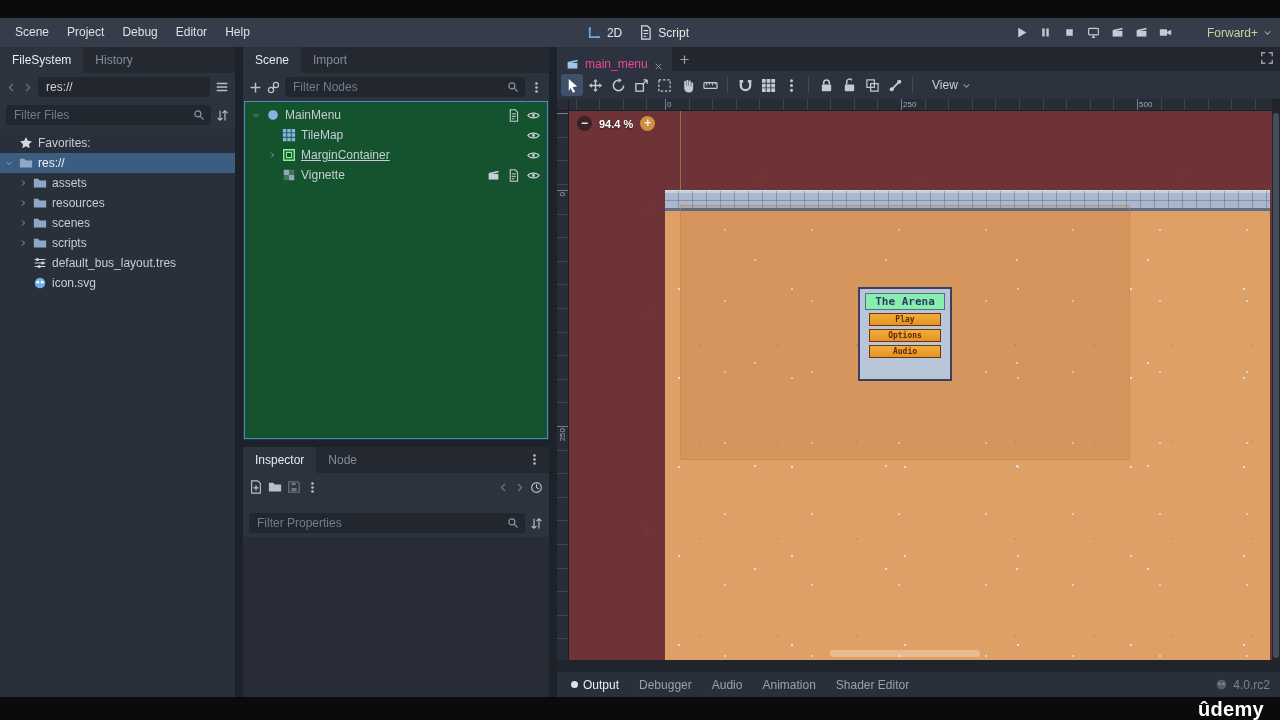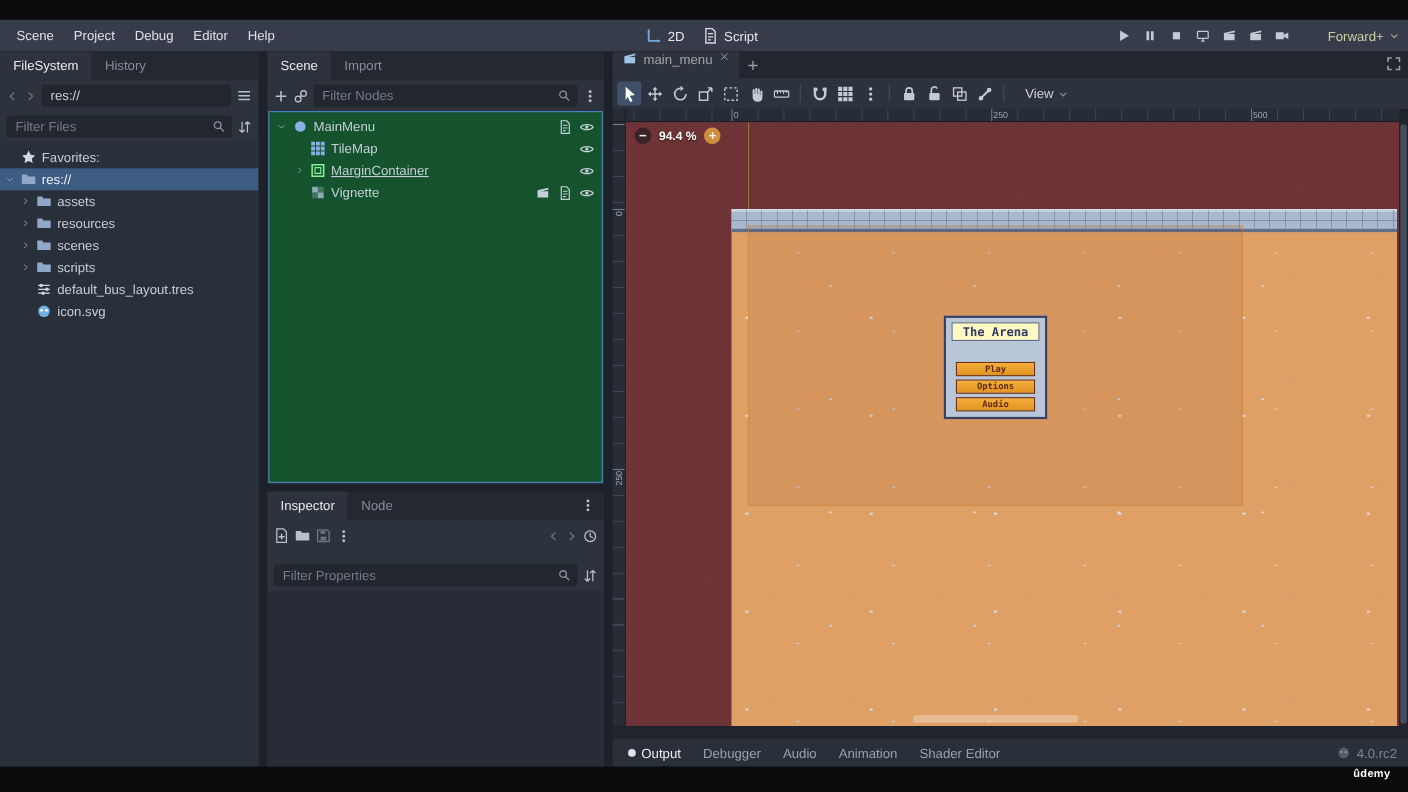--- a/index.html
+++ b/index.html
@@ -36,21 +36,21 @@
   .trow .exp{width:10px;display:flex;justify-content:center;flex:none}
   .lbl{overflow:hidden;text-overflow:ellipsis}
   .scenetree-wrap{position:absolute;left:1px;right:1px;top:54px;bottom:1px;border:1px solid #4d86c9;background:#14532d;padding-top:3px;overflow:hidden}
   .sp{flex:1}
   .trail{display:flex;gap:7px;padding-right:7px;align-items:center}
   .insp-body{flex:1;background:#272c36}
   .insp-gap{height:8px;flex:none}
   
   .viewport{left:557px;top:0;width:723px;height:625px;background:#20252d;position:absolute}
   .vp-tabbar{position:absolute;left:0;top:0;right:0;height:24px;background:#21262f;display:flex;align-items:stretch}
-  .vp-tab{display:flex;align-items:flex-start;gap:6px;padding:0 9px;background:#2d333e;color:#a3a3a3}
+  .vp-tab{display:flex;align-items:flex-end;gap:6px;padding:0 9px;background:#2d333e;color:#ec4899}
   .vp-addtab{width:26px;display:flex;align-items:center;justify-content:center;color:#98a0af}
   .vp-expand{position:absolute;right:6px;top:4px;color:#98a0af}
   .vp-toolbar{position:absolute;left:0;top:24px;right:0;height:28px;background:#2d333e;border-bottom:1px solid #1a1f26;display:flex;align-items:center;padding:0 4px}
   #vp-tools{display:flex;align-items:center;gap:1px}
   .tool-active{background:#41506a;color:#fff}
   .vsep{width:1px;height:16px;background:#444c5a;margin:0 5px}
   .view-btn{display:flex;align-items:center;gap:4px;margin-left:8px;color:#ccd2dd;padding:0 6px}
   .ruler-corner{position:absolute;left:0;top:52px;width:12px;height:12px;background:#272d37;border-right:1px solid #1a1f26;border-bottom:1px solid #1a1f26;box-sizing:border-box}
   .ruler-top{position:absolute;left:12px;top:52px;width:703px;height:12px;background:#272d37;border-bottom:1px solid #1a1f26;box-sizing:border-box;overflow:hidden;
     background-image:repeating-linear-gradient(90deg,rgba(185,195,210,.16) 0 1px,transparent 1px 23.6px),repeating-linear-gradient(90deg,rgba(185,195,210,.45) 0 1px,transparent 1px 236px);
@@ -70,41 +70,41 @@
       radial-gradient(1.5px 1.5px at 34px 58px,#c09a66 60%,transparent 61%);
     background-size:113px 89px,87px 71px,131px 103px,79px 97px}
   .wall{position:absolute;left:0;top:0;width:100%;height:21px;background-color:#a9b8cd;box-sizing:border-box;
     border-top:1px solid #d0dae8;border-bottom:3px solid #606f8a;
     background-image:
       repeating-linear-gradient(90deg,transparent 0 13px,rgba(95,110,135,.5) 13px 14px),
       linear-gradient(to bottom,rgba(255,255,255,.35) 0 2px,transparent 2px),
       linear-gradient(to bottom,transparent 0 9px,rgba(95,110,135,.5) 9px 10px,transparent 10px)}
   .inner-rect{position:absolute;left:15px;top:15px;width:450px;height:255px;background:rgba(125,60,20,.10);border:1px solid rgba(210,130,50,.55);box-sizing:border-box}
   .game-panel{position:absolute;left:193px;top:97px;width:94px;height:94px;background:#b9c6d8;border:2px solid #3a4160;box-sizing:border-box}
-  .game-title{margin:4px 5px 19px;border:1px solid #5a688e;background:#fef9c3;color:#2f3a66;font:bold 11px "DejaVu Sans Mono",monospace;text-align:center;padding:1px 0}
+  .game-title{margin:4px 5px 3px;border:1px solid #5a688e;background:#86efac;color:#2f3a66;font:bold 11px "DejaVu Sans Mono",monospace;text-align:center;padding:1px 0}
   .game-btn{width:72px;height:13px;margin:3px auto 0;background:linear-gradient(#f3ad3c,#e39422);border:1px solid #6e3413;box-sizing:border-box;color:#5d2a0e;font:bold 8px "DejaVu Sans Mono",monospace;line-height:11px;text-align:center}
   .marker{position:absolute;width:9px;height:9px}
   .marker::before{content:'';position:absolute;left:4px;top:0;width:1px;height:9px;background:#7a352c}
   .marker::after{content:'';position:absolute;left:0;top:4px;width:9px;height:1px;background:#7a352c}
   .zoomw{position:absolute;left:8px;top:5px;display:flex;align-items:center;gap:7px}
   .zbtn{width:15px;height:15px;border-radius:50%;background:rgba(18,20,26,.55);color:#eef1f6;font:bold 12px/14px "Liberation Sans",sans-serif;text-align:center}
   .zbtn.plus{background:#cf8f3f}
   .zlabel{color:#fff;font-weight:bold;font-size:11px;text-shadow:0 1px 2px rgba(0,0,0,.6)}
   .hthumb{position:absolute;left:261px;bottom:3px;width:150px;height:7px;border-radius:3px;background:rgba(255,255,255,.30)}
   .vscroll{position:absolute;left:715px;top:64px;width:8px;height:549px;background:#20252d}
   .vthumb{position:absolute;left:1px;right:1px;top:2px;bottom:2px;background:#454d5c;border-radius:3px}
   
   .bottom-bar{position:absolute;left:557px;top:625px;width:723px;height:25px;background:#2a303a;display:flex;align-items:center;padding-left:4px;box-sizing:border-box}
   .bt{display:flex;align-items:center;gap:5px;padding:0 10px;color:#99a1b0}
   .bt.active{color:#e8ecf2}
   .dot{width:7px;height:7px;border-radius:50%;background:#dfe3ea}
   .version{margin-left:auto;display:flex;align-items:center;gap:5px;padding-right:10px;color:#7c8492}
   .version .ic{opacity:.45}
   .bottom-strip{position:absolute;left:0;top:697px;width:1280px;height:23px;background:#0b0b0e}
-  .udemy{position:absolute;right:16px;top:1px;color:#fff;font-weight:bold;font-size:10px;letter-spacing:.3px}
+  .udemy{position:absolute;right:16px;top:1px;color:#fff;font-weight:bold;font-size:20px;letter-spacing:.3px}
 </style>
 </head>
 <body>
 
 <svg style="position:absolute;width:0;height:0;overflow:hidden" aria-hidden="true">
   <defs>
     <symbol id="s-search" viewBox="0 0 16 16">
         <circle cx="6.5" cy="6.5" r="4" fill="none" stroke="currentColor" stroke-width="1.6"></circle>
         <path d="M9.5 9.5L14 14" stroke="currentColor" stroke-width="1.6"></path>
       </symbol>

